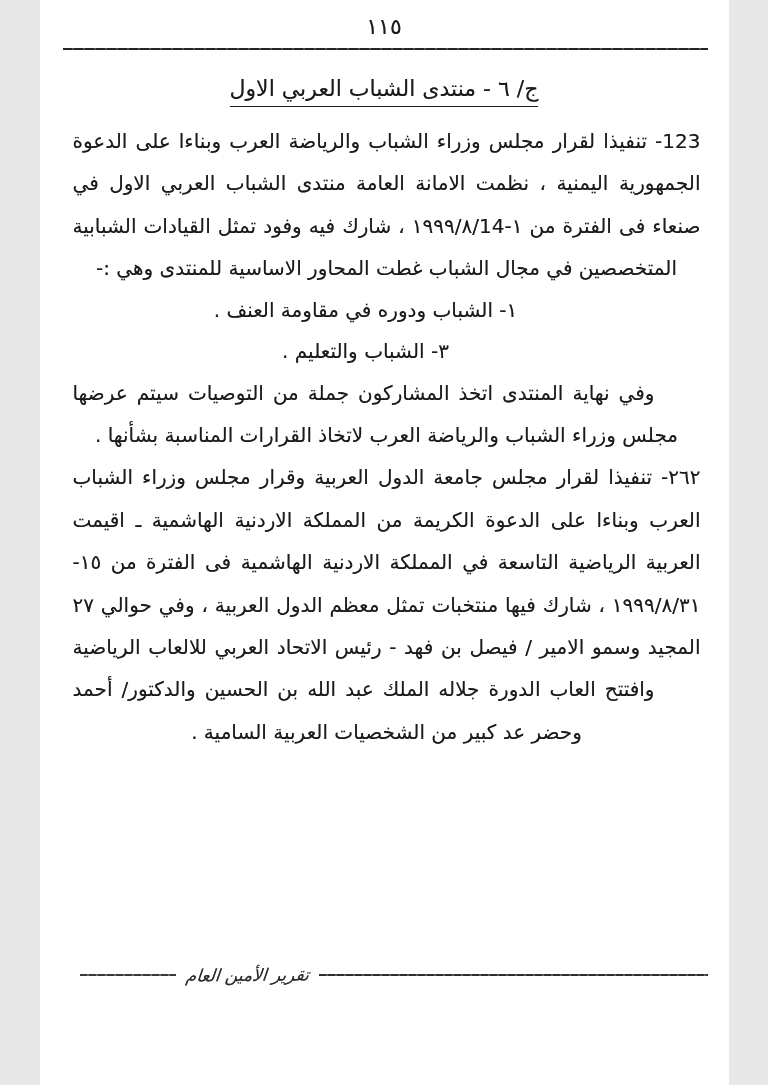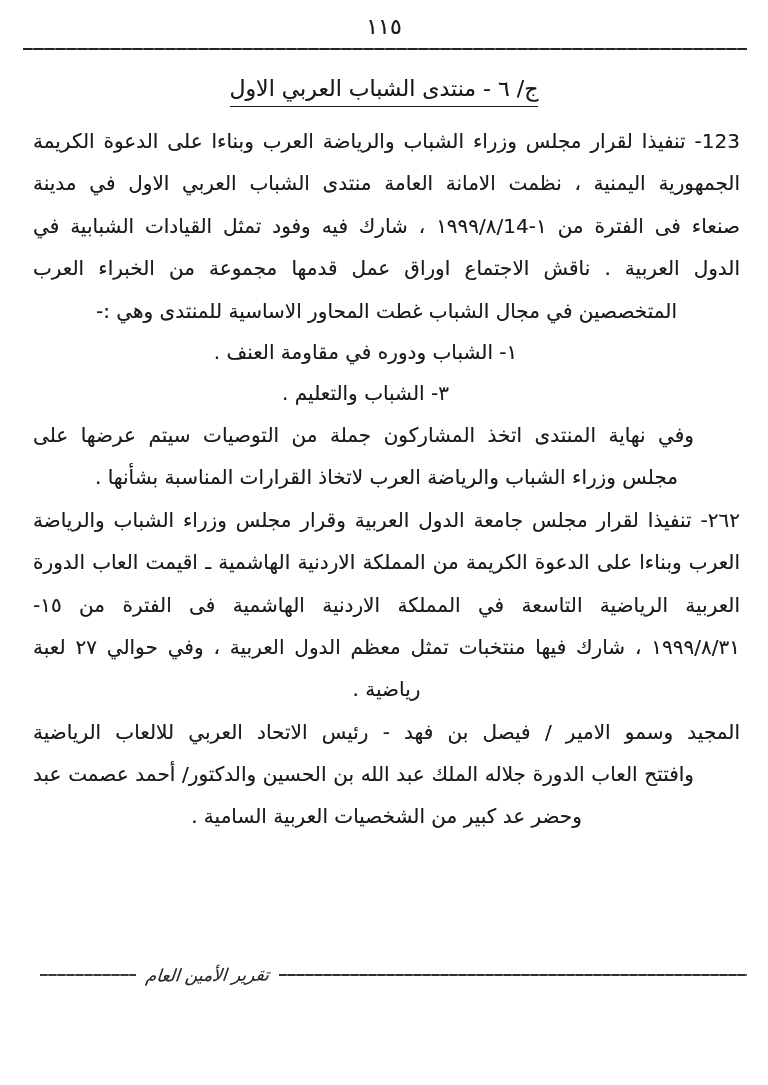--- a/index.html
+++ b/index.html
@@ -1,18 +1,18 @@
 <!DOCTYPE html>
 <html lang="ar" dir="rtl"><head>
 <meta charset="utf-8">
 <style>
   html,body { margin:0; padding:0; background:#e8e8e8; }
   .page {
     position:relative;
-    width:768px; height:1085px;
+    width:689px; height:1085px;
     margin:0 auto;
     background:#ffffff;
     font-family:"DejaVu Sans", sans-serif;
     color:#1b1b1b;
     direction:rtl;
     overflow:hidden;
     text-shadow:0 0 .4px rgba(0,0,0,.45);
   }
   .page-number {
     padding-top:12px;
@@ -92,35 +92,33 @@
 
   <div class="heading">
     <span class="heading-text">ج/ ٦ - منتدى الشباب العربي الاول</span>
   </div>
 
   <div class="body-text">
 
     <div class="line jf">123- تنفيذا لقرار مجلس وزراء الشباب والرياضة العرب وبناءا على الدعوة الكريمة من</div>
     <div class="line jf">الجمهورية اليمنية ، نظمت الامانة العامة منتدى الشباب العربي الاول في مدينة</div>
     <div class="line jf">صنعاء فى الفترة من ١-١٩٩٩/٨/14 ،  شارك فيه وفود تمثل القيادات الشبابية في</div>
-    <div class="line jf">الدول العربية . ناقش الاجتماع اوراق عمل قدمها مجموعة من الخبراء العرب</div>
     <div class="line">المتخصصين في مجال الشباب غطت المحاور الاساسية للمنتدى وهي :-</div>
 
     <div class="line list-line">١- الشباب ودوره في مقاومة العنف .</div>
     <div class="line list-line">٣- الشباب والتعليم .</div>
 
     <div class="line jf indent">وفي نهاية المنتدى اتخذ المشاركون جملة من التوصيات سيتم عرضها على</div>
     <div class="line">مجلس وزراء الشباب والرياضة العرب لاتخاذ القرارات المناسبة بشأنها .</div>
 
 
     <div class="line jf">٢٦٢- تنفيذا لقرار مجلس جامعة الدول العربية وقرار مجلس وزراء الشباب والرياضة</div>
     <div class="line jf">العرب وبناءا على الدعوة الكريمة من المملكة الاردنية الهاشمية ـ اقيمت العاب  الدورة</div>
     <div class="line jf">العربية الرياضية التاسعة في المملكة الاردنية الهاشمية فى الفترة من ١٥-</div>
     <div class="line jf">١٩٩٩/٨/٣١ ، شارك فيها منتخبات تمثل معظم الدول العربية ، وفي حوالي ٢٧ لعبة</div>
-    <div class="line">رياضية .</div>
 
     <div class="line jf">المجيد وسمو الامير / فيصل بن فهد - رئيس الاتحاد العربي للالعاب الرياضية</div>
     <div class="line jf indent">وافتتح العاب الدورة جلاله الملك عبد الله بن الحسين والدكتور/ أحمد عصمت عبد</div>
     <div class="line">وحضر عد كبير من الشخصيات العربية السامية .</div>
 
   </div>
 
   <div class="footer">
     <span class="f-short"></span>
     <span class="f-script">تقرير الأمين العام</span>

